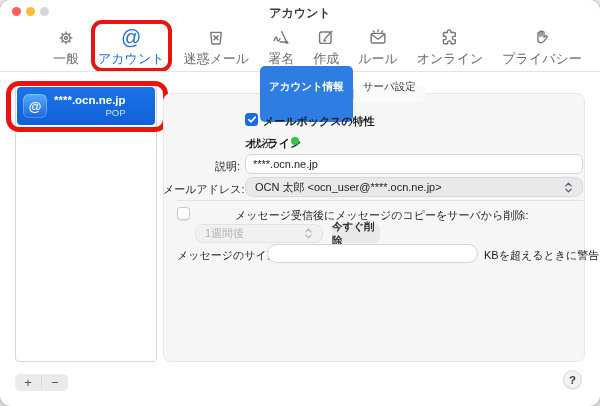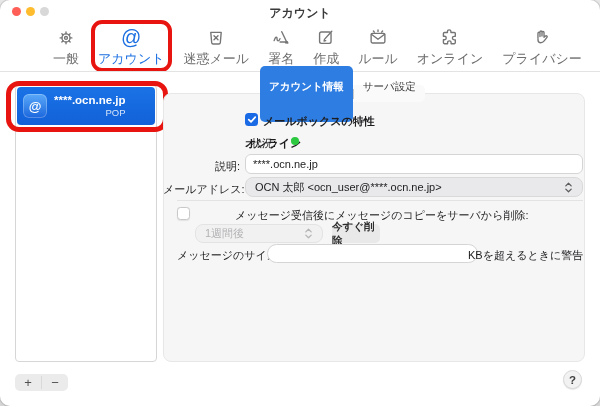--- a/index.html
+++ b/index.html
@@ -206,16 +206,16 @@
     <span class="chev">
       <svg width="9" height="13" viewBox="0 0 10 14">
           <path d="M2 5.2 5 2.2 8 5.2 M2 8.8 5 11.8 8 8.8" fill="none" stroke="#b5b5b5" stroke-width="1.4" stroke-linecap="round" stroke-linejoin="round"></path>
         </svg>
     </span>
   </div>
   <div class="btn" style="left:332px;top:224px;width:48px;height:19px;">今すぐ削除</div>
 
   <span class="ftext" style="left:177px;top:248px;">メッセージのサイズが</span>
   <input class="textfield" style="left: 267px; top: 244px; width: 211px; height: 19px; border-radius: 9.5px;" value="">
-  <span class="ftext" style="left:468px;top:248px;">KBを超えるときに警告</span>
+  <span class="ftext" style="left:484px;top:248px;">KBを超えるときに警告</span>
 
   <div class="help">?</div>
 </div>
 
 </body></html>

